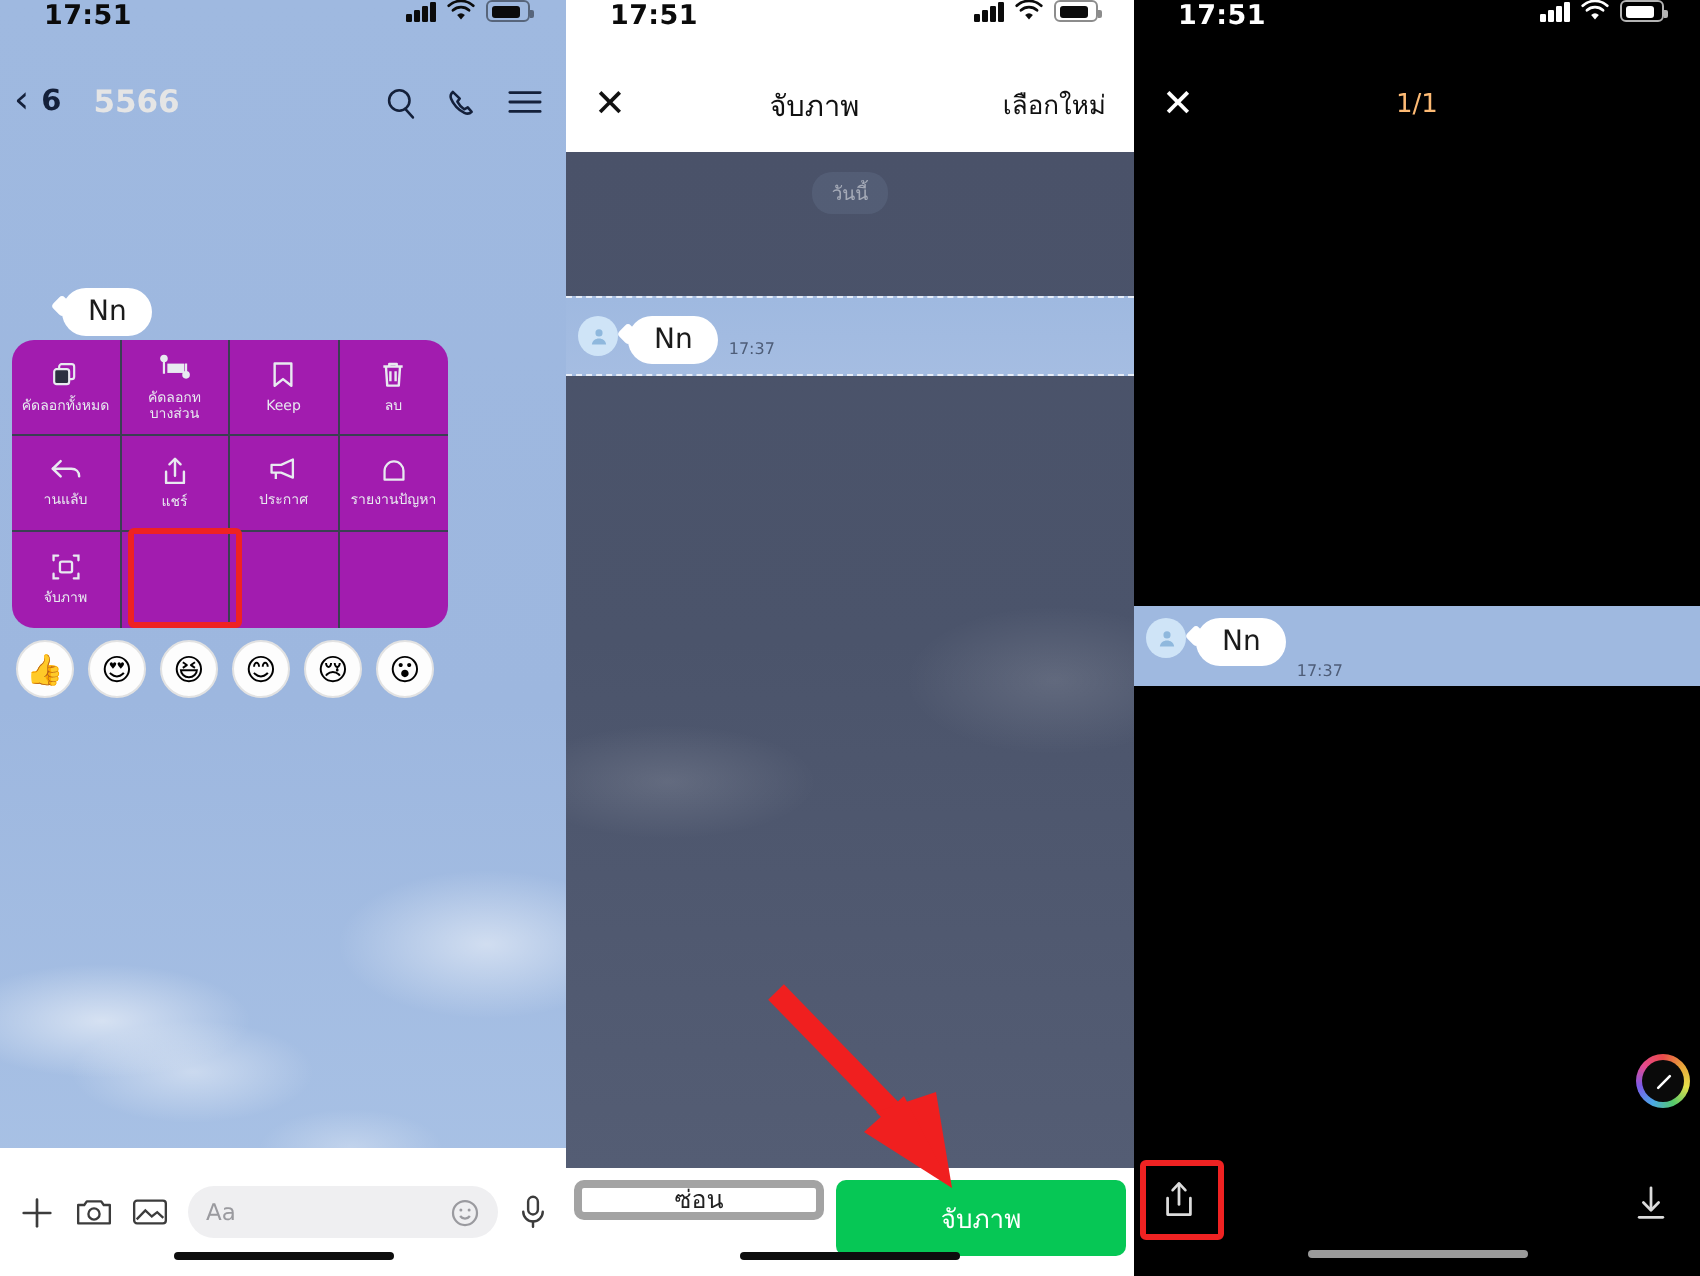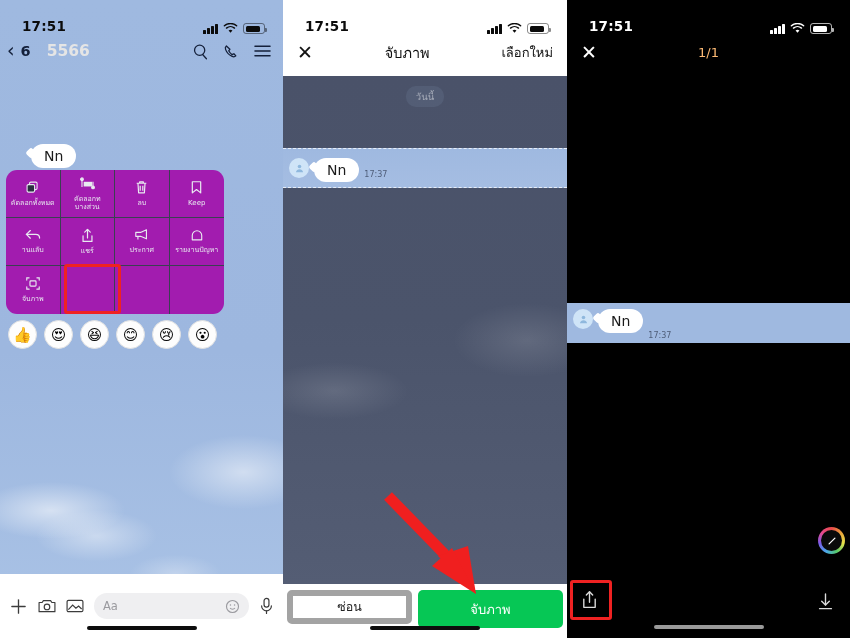--- a/index.html
+++ b/index.html
@@ -11,21 +11,21 @@
   }
   .stage { position: relative; width: 850px; height: 638px; display: flex; }
 
   .panel { position: relative; height: 638px; overflow: hidden; flex: 0 0 auto; }
   .p1 { width: 283px; }
   .p2 { width: 284px; }
   .p3 { width: 283px; }
 
   
   .statusbar {
-    height: 34px; display: flex; align-items: flex-end;
+    height: 34px; display: flex; align-items: flex-start;
     justify-content: space-between; padding: 0 18px 0 22px;
     position: relative; z-index: 5;
   }
   .sb-time { font-size: 13.5px; font-weight: bold; letter-spacing: .2px; }
   .sb-right { display: flex; align-items: center; gap: 5px; }
   .sig { display: flex; align-items: flex-end; gap: 1.5px; height: 10px; }
   .sig i { width: 2.6px; border-radius: .6px; display: block; }
   .sig i:nth-child(1) { height: 4px; }
   .sig i:nth-child(2) { height: 6px; }
   .sig i:nth-child(3) { height: 8px; }
@@ -115,21 +115,21 @@
   .p2scene { position:absolute; inset:0;
     background:
       radial-gradient(ellipse 120px 46px at 18% 62%, rgba(255,255,255,.12) 0%, rgba(255,255,255,0) 62%),
       radial-gradient(ellipse 120px 60px at 86% 52%, rgba(255,255,255,.12) 0%, rgba(255,255,255,0) 62%),
       linear-gradient(#4a5269 0%, #4b546b 48%, #545d74 100%);
   }
   .sel-strip { position:absolute; left:0; right:0; top:72px; height:40px;
     background: linear-gradient(#9fb9e0,#a5bde2);
     border-top:1.5px dashed rgba(255,255,255,.75); border-bottom:1.5px dashed rgba(255,255,255,.75); }
   .p2foot { position:absolute; left:0; right:0; bottom:0; height:54px; background:#fff; display:flex; align-items:flex-start; padding:6px 4px 0; gap:6px; z-index:6; }
-  .btn-hide { flex:0 0 125px; height:34px; border:6px solid #a3a3a3; border-radius:5px; background:#fff;
+  .btn-hide { flex:0 0 125px; height:20px; border:4px solid #a3a3a3; border-radius:5px; background:#fff;
     display:flex; align-items:center; justify-content:center; font-size:12.5px; color:#222; }
   .btn-capture { flex:1; height:38px; border-radius:5px; background:#06c755; color:#fff;
     display:flex; align-items:center; justify-content:center; font-size:13px; }
 
   
   .p3 { background:#000; }
   .p3head { height:36px; display:flex; align-items:center; padding:0 14px; }
   .p3head .x { font-size:19px; color:#fff; line-height:1; }
   .p3count { position:absolute; left:0; right:0; text-align:center; font-size:13px; color:#fdba74; pointer-events:none; }
   .captured { position:absolute; left:0; right:0; top:303px; height:40px; background:#9fb9e0; display:flex; align-items:flex-start; gap:5px; padding:6px 0 0 6px; }
@@ -233,32 +233,32 @@
             <rect x="5.5" y="6" width="10" height="5.5" fill="#e8eaf0" stroke="none"></rect>
             <circle cx="16.5" cy="12.6" r="1.6" fill="#e8eaf0"></circle>
               <line x1="16.5" y1="6" x2="16.5" y2="11"></line>
           </svg>
           <span class="ctxlabel">คัดลอกท
 บางส่วน</span>
         </div>
 
         <div class="ctxitem">
           <svg width="13" height="15" viewBox="0 0 14 16" fill="none" stroke="#e8eaf0" stroke-width="1.3">
+            <path d="M2.5 1.8h9v12l-4.5-3.6-4.5 3.6z" stroke-linejoin="round"></path>
+          </svg>
+          <span class="ctxlabel">Keep</span>
+        </div>
+
+        <div class="ctxitem">
+          <svg width="13" height="15" viewBox="0 0 14 16" fill="none" stroke="#e8eaf0" stroke-width="1.3">
             <path d="M1.8 3.4h10.4M5 3.4V2h4v1.4M3.2 3.4l.7 10.3h6.2l.7-10.3" stroke-linejoin="round"></path>
             <line x1="5.6" y1="6" x2="5.6" y2="11.4"></line>
               <line x1="8.4" y1="6" x2="8.4" y2="11.4"></line>
           </svg>
           <span class="ctxlabel">ลบ</span>
-        </div>
-
-        <div class="ctxitem">
-          <svg width="13" height="15" viewBox="0 0 14 16" fill="none" stroke="#e8eaf0" stroke-width="1.3">
-            <path d="M2.5 1.8h9v12l-4.5-3.6-4.5 3.6z" stroke-linejoin="round"></path>
-          </svg>
-          <span class="ctxlabel">Keep</span>
         </div>
 
         <div class="ctxitem">
           <svg width="16" height="14" viewBox="0 0 18 14" fill="none" stroke="#e8eaf0" stroke-width="1.4" stroke-linecap="round" stroke-linejoin="round">
             <path d="M6 2 1.6 6.3 6 10.6"></path>
               <path d="M1.6 6.3H12c2.6 0 4.4 1.7 4.4 4.2"></path>
           </svg>
           <span class="ctxlabel">านแลับ</span>
         </div>
 

